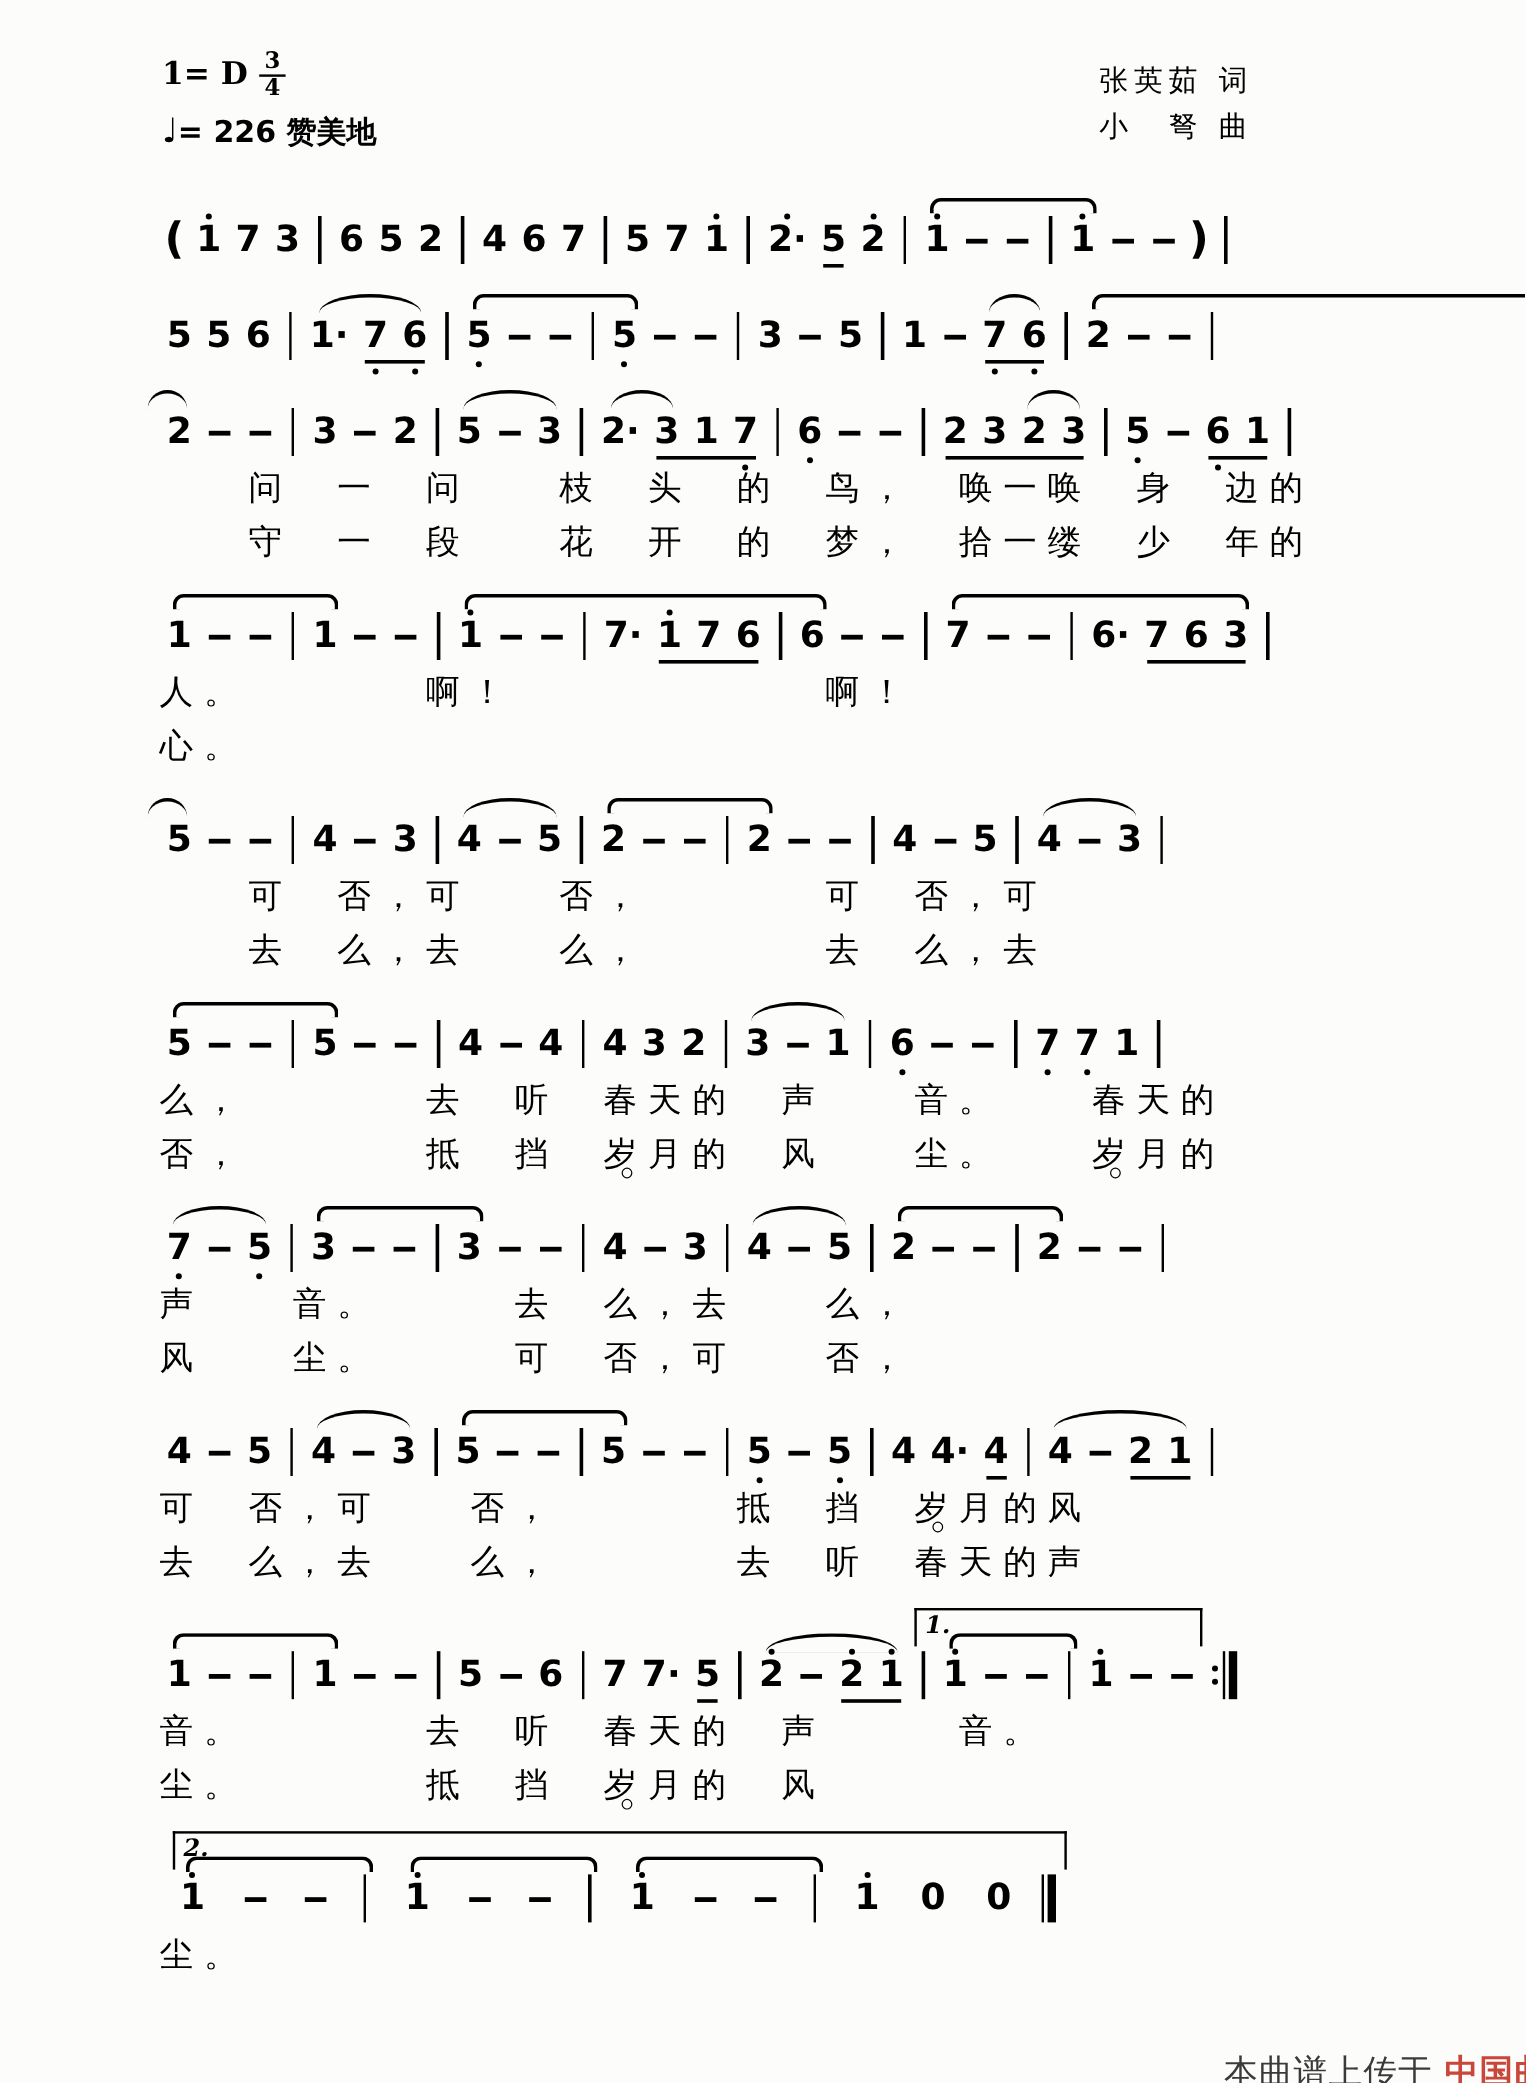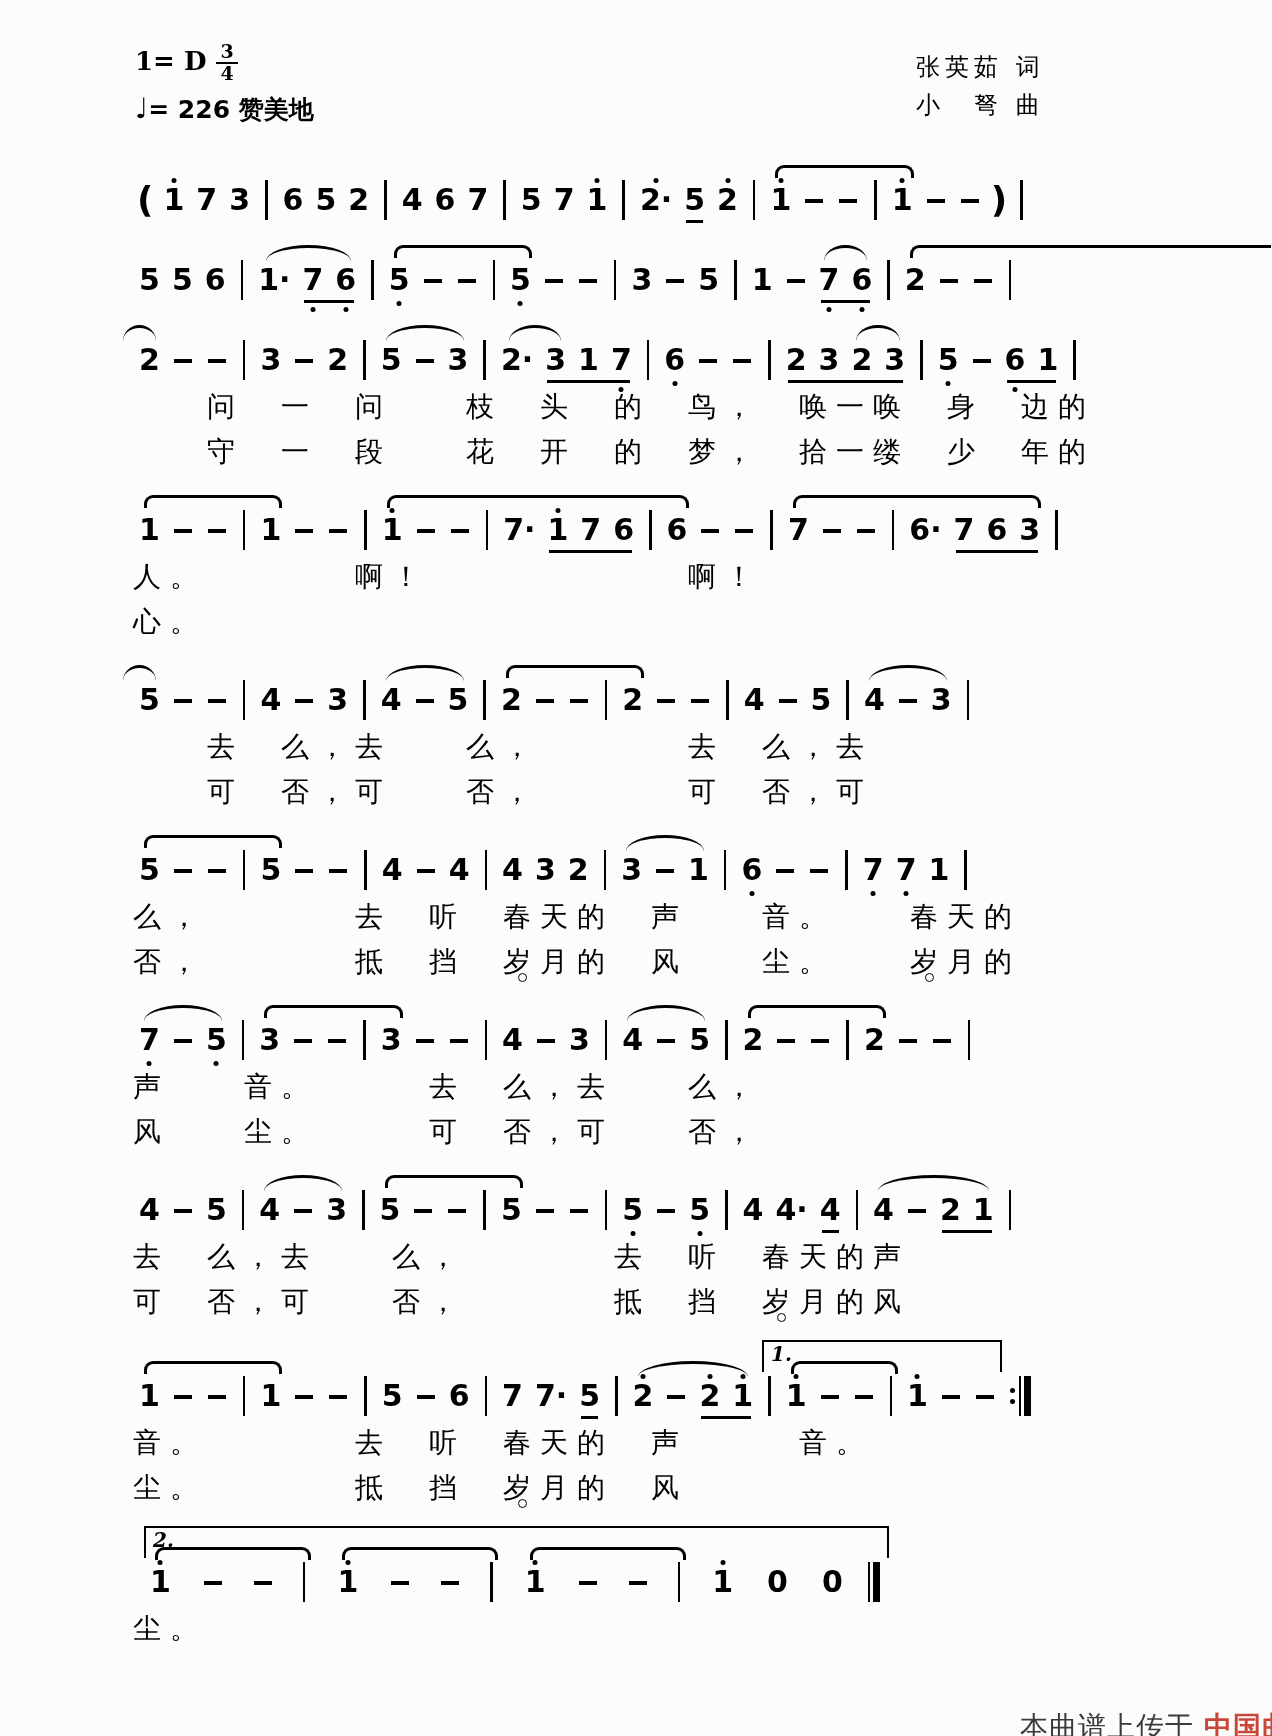--- a/index.html
+++ b/index.html
@@ -93,37 +93,37 @@
         <div class="lrow">　　问　一　问　　枝　头　的　鸟，　唤一唤　身　边的</div>
         <div class="lrow">　　守　一　段　　花　开　的　梦，　拾一缕　少　年的</div>
       </div>
       <div class="system">
         <div class="nrow"><div class="tok note">1</div><div class="tok dash"></div><div class="tok dash"></div><div class="tok bar"></div><div class="tok note">1</div><div class="tok dash"></div><div class="tok dash"></div><div class="tok bar"></div><div class="tok note">1<div class="hidot"></div></div><div class="tok dash"></div><div class="tok dash"></div><div class="tok bar"></div><div class="tok note">7·</div><div class="tok note u">1<div class="hidot"></div></div><div class="tok note u">7</div><div class="tok note u">6</div><div class="tok bar"></div><div class="tok note">6</div><div class="tok dash"></div><div class="tok dash"></div><div class="tok bar"></div><div class="tok note">7</div><div class="tok dash"></div><div class="tok dash"></div><div class="tok bar"></div><div class="tok note">6·</div><div class="tok note u">7</div><div class="tok note u">6</div><div class="tok note u">3</div><div class="tok bar"></div><div class="ubar" style="left: 416px; width: 83px; top: 40px;"></div><div class="ubar" style="left: 823px; width: 82px; top: 40px;"></div><div class="brk" style="left: 11.25px; width: 131.5px; top: -15px;"></div><div class="brk" style="left: 254.25px; width: 295.5px; top: -15px;"></div><div class="brk" style="left: 660.25px; width: 241.5px; top: -15px;"></div></div>
         <div class="lrow">人。　　　　啊！　　　　　　　啊！</div>
         <div class="lrow">心。</div>
       </div>
       <div class="system">
         <div class="nrow"><div class="tok note">5</div><div class="tok dash"></div><div class="tok dash"></div><div class="tok bar"></div><div class="tok note">4</div><div class="tok dash"></div><div class="tok note">3</div><div class="tok bar"></div><div class="tok note">4</div><div class="tok dash"></div><div class="tok note">5</div><div class="tok bar"></div><div class="tok note">2</div><div class="tok dash"></div><div class="tok dash"></div><div class="tok bar"></div><div class="tok note">2</div><div class="tok dash"></div><div class="tok dash"></div><div class="tok bar"></div><div class="tok note">4</div><div class="tok dash"></div><div class="tok note">5</div><div class="tok bar"></div><div class="tok note">4</div><div class="tok dash"></div><div class="tok note">3</div><div class="tok bar"></div><div class="slur no-l" style="left: -10px; width: 32.8px; top: -15px;"></div><div class="slur" style="left: 253.25px; width: 77.5px; top: -15px;"></div><div class="brk" style="left: 373.25px; width: 131.5px; top: -15px;"></div><div class="slur" style="left: 736.25px; width: 77.5px; top: -15px;"></div></div>
+        <div class="lrow">　　可　否，可　　否，　　　　可　否，可</div>
         <div class="lrow">　　去　么，去　　么，　　　　去　么，去</div>
-        <div class="lrow">　　可　否，可　　否，　　　　可　否，可</div>
       </div>
       <div class="system">
         <div class="nrow"><div class="tok note">5</div><div class="tok dash"></div><div class="tok dash"></div><div class="tok bar"></div><div class="tok note">5</div><div class="tok dash"></div><div class="tok dash"></div><div class="tok bar"></div><div class="tok note">4</div><div class="tok dash"></div><div class="tok note">4</div><div class="tok bar"></div><div class="tok note">4</div><div class="tok note">3</div><div class="tok note">2</div><div class="tok bar"></div><div class="tok note">3</div><div class="tok dash"></div><div class="tok note">1</div><div class="tok bar"></div><div class="tok note">6<div class="lodot"></div></div><div class="tok dash"></div><div class="tok dash"></div><div class="tok bar"></div><div class="tok note">7<div class="lodot"></div></div><div class="tok note">7<div class="lodot"></div></div><div class="tok note">1</div><div class="tok bar"></div><div class="brk" style="left: 11.25px; width: 131.5px; top: -15px;"></div><div class="slur" style="left: 493.25px; width: 77.5px; top: -15px;"></div></div>
         <div class="lrow">么，　　　　去　听　春天的　声　　音。　　春天的</div>
         <div class="lrow">否，　　　　抵　挡　<span class="ring">岁</span>月的　风　　尘。　　<span class="ring">岁</span>月的</div>
       </div>
       <div class="system">
         <div class="nrow"><div class="tok note">7<div class="lodot"></div></div><div class="tok dash"></div><div class="tok note">5<div class="lodot"></div></div><div class="tok bar"></div><div class="tok note">3</div><div class="tok dash"></div><div class="tok dash"></div><div class="tok bar"></div><div class="tok note">3</div><div class="tok dash"></div><div class="tok dash"></div><div class="tok bar"></div><div class="tok note">4</div><div class="tok dash"></div><div class="tok note">3</div><div class="tok bar"></div><div class="tok note">4</div><div class="tok dash"></div><div class="tok note">5</div><div class="tok bar"></div><div class="tok note">2</div><div class="tok dash"></div><div class="tok dash"></div><div class="tok bar"></div><div class="tok note">2</div><div class="tok dash"></div><div class="tok dash"></div><div class="tok bar"></div><div class="slur" style="left: 11.25px; width: 77.5px; top: -15px;"></div><div class="brk" style="left: 131.25px; width: 132.5px; top: -15px;"></div><div class="slur" style="left: 494.25px; width: 77.5px; top: -15px;"></div><div class="brk" style="left: 615.25px; width: 131.5px; top: -15px;"></div></div>
         <div class="lrow">声　　音。　　　去　么，去　　么，</div>
         <div class="lrow">风　　尘。　　　可　否，可　　否，</div>
       </div>
       <div class="system">
         <div class="nrow"><div class="tok note">4</div><div class="tok dash"></div><div class="tok note">5</div><div class="tok bar"></div><div class="tok note">4</div><div class="tok dash"></div><div class="tok note">3</div><div class="tok bar"></div><div class="tok note">5</div><div class="tok dash"></div><div class="tok dash"></div><div class="tok bar"></div><div class="tok note">5</div><div class="tok dash"></div><div class="tok dash"></div><div class="tok bar"></div><div class="tok note">5<div class="lodot"></div></div><div class="tok dash"></div><div class="tok note">5<div class="lodot"></div></div><div class="tok bar"></div><div class="tok note">4</div><div class="tok note">4·</div><div class="tok note u">4</div><div class="tok bar"></div><div class="tok note">4</div><div class="tok dash"></div><div class="tok note u">2</div><div class="tok note u">1</div><div class="tok bar"></div><div class="ubar" style="left: 689px; width: 17px; top: 40px;"></div><div class="ubar" style="left: 809px; width: 50px; top: 40px;"></div><div class="slur" style="left: 131.25px; width: 77.5px; top: -15px;"></div><div class="brk" style="left: 252.25px; width: 131.5px; top: -15px;"></div><div class="slur" style="left: 745.25px; width: 110.5px; top: -15px;"></div></div>
+        <div class="lrow">可　否，可　　否，　　　　抵　挡　<span class="ring">岁</span>月的风</div>
         <div class="lrow">去　么，去　　么，　　　　去　听　春天的声</div>
-        <div class="lrow">可　否，可　　否，　　　　抵　挡　<span class="ring">岁</span>月的风</div>
       </div>
       <div class="system has-volta">
         <div class="nrow"><div class="tok note">1</div><div class="tok dash"></div><div class="tok dash"></div><div class="tok bar"></div><div class="tok note">1</div><div class="tok dash"></div><div class="tok dash"></div><div class="tok bar"></div><div class="tok note">5</div><div class="tok dash"></div><div class="tok note">6</div><div class="tok bar"></div><div class="tok note">7</div><div class="tok note">7·</div><div class="tok note u">5</div><div class="tok bar"></div><div class="tok note">2<div class="hidot"></div></div><div class="tok dash"></div><div class="tok note u">2<div class="hidot"></div></div><div class="tok note u">1<div class="hidot"></div></div><div class="tok bar"></div><div class="tok note">1<div class="hidot"></div></div><div class="tok dash"></div><div class="tok dash"></div><div class="tok bar"></div><div class="tok note">1<div class="hidot"></div></div><div class="tok dash"></div><div class="tok dash"></div><div class="tok repgrp">
             <span class="rdots">
               <i></i>
               <i></i>
             </span>
             <span class="thin"></span>
             <span class="thick"></span>
           </div><div class="ubar" style="left: 448px; width: 17px; top: 40px;"></div><div class="ubar" style="left: 568px; width: 50px; top: 40px;"></div><div class="brk" style="left: 11.25px; width: 131.5px; top: -15px;"></div><div class="slur" style="left: 505.25px; width: 109.5px; top: -15px;"></div><div class="brk" style="left: 658.25px; width: 101px; top: -15px;"></div><div class="volta" style="left: 629px; width: 236px; top: -36px;">

